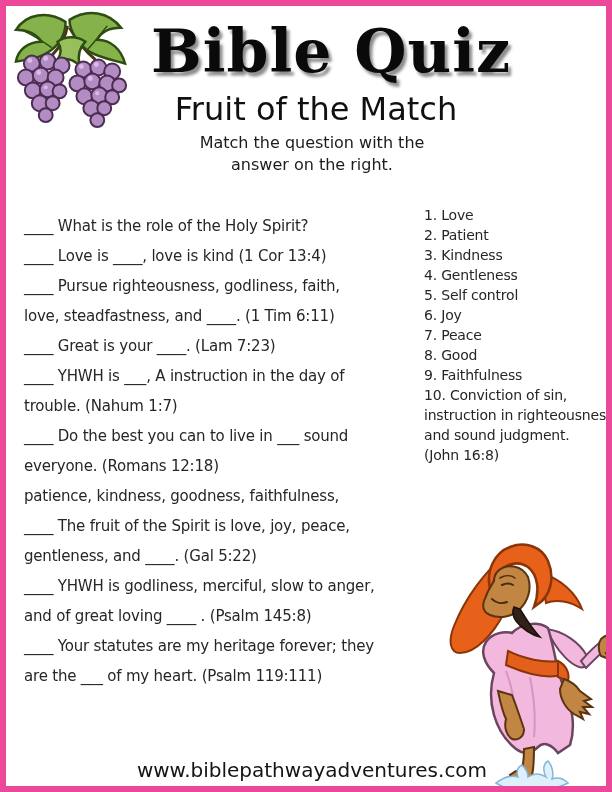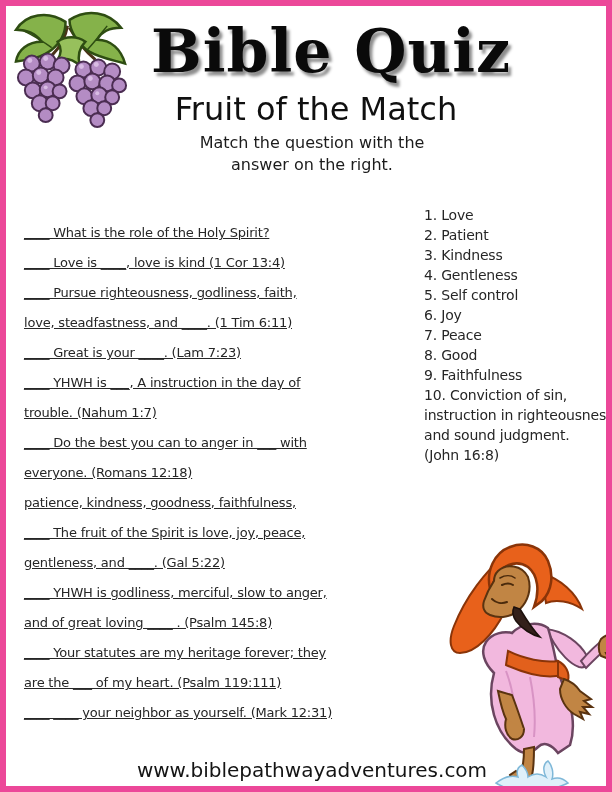--- a/index.html
+++ b/index.html
@@ -32,25 +32,24 @@
     color:#101010;
     white-space:nowrap;
   }
   .instructions{
     position:absolute;left:0;top:126px;width:612px;
     text-align:center;
     font-size:16px;line-height:22px;
     color:#1c1c1c;
   }
   .questions{
-    position:absolute;left:18px;top:212px;width:430px;
-    font-size:13px;line-height:30px;
+    position:absolute;left:18px;top:205px;width:430px;
+    font-size:15px;line-height:30px;
     letter-spacing:-0.2px;
     color:#262626;
-    text-decoration:underline;
   }
   .questions .q-line{white-space:nowrap;height:30px;}
   .answers{
     position:absolute;left:418px;top:199px;width:200px;
     font-size:14px;line-height:20px;
     letter-spacing:-0.2px;
     color:#262626;
   }
   .answers .a-line{white-space:nowrap;height:20px;}
   .dancer{position:absolute;left:440px;top:495px;width:172px;height:292px;}
@@ -121,30 +120,29 @@
   </div>
 
   <div class="questions">
     <div class="q-line">____ What is the role of the Holy Spirit?</div>
     <div class="q-line">____ Love is ____, love is kind (1 Cor 13:4)</div>
     <div class="q-line">____ Pursue righteousness, godliness, faith,</div>
     <div class="q-line">love, steadfastness, and ____. (1 Tim 6:11)</div>
     <div class="q-line">____ Great is your ____. (Lam 7:23)</div>
     <div class="q-line">____ YHWH is ___, A instruction in the day of</div>
     <div class="q-line">trouble. (Nahum 1:7)</div>
-    <div class="q-line">____ Do the best you can to anger in ___ with</div>
+    <div class="q-line">____ Do the best you can to live in ___ sound</div>
     <div class="q-line">everyone. (Romans 12:18)</div>
     <div class="q-line">patience, kindness, goodness, faithfulness,</div>
     <div class="q-line">____ The fruit of the Spirit is love, joy, peace,</div>
     <div class="q-line">gentleness, and ____. (Gal 5:22)</div>
     <div class="q-line">____ YHWH is godliness, merciful, slow to anger,</div>
     <div class="q-line">and of great loving ____ . (Psalm 145:8)</div>
     <div class="q-line">____ Your statutes are my heritage forever; they</div>
     <div class="q-line">are the ___ of my heart. (Psalm 119:111)</div>
-    <div class="q-line">____ ____ your neighbor as yourself. (Mark 12:31)</div>
   </div>
 
   <div class="answers">
     <div class="a-line">1. Love</div>
     <div class="a-line">2. Patient</div>
     <div class="a-line">3. Kindness</div>
     <div class="a-line">4. Gentleness</div>
     <div class="a-line">5. Self control</div>
     <div class="a-line">6. Joy</div>
     <div class="a-line">7. Peace</div>

